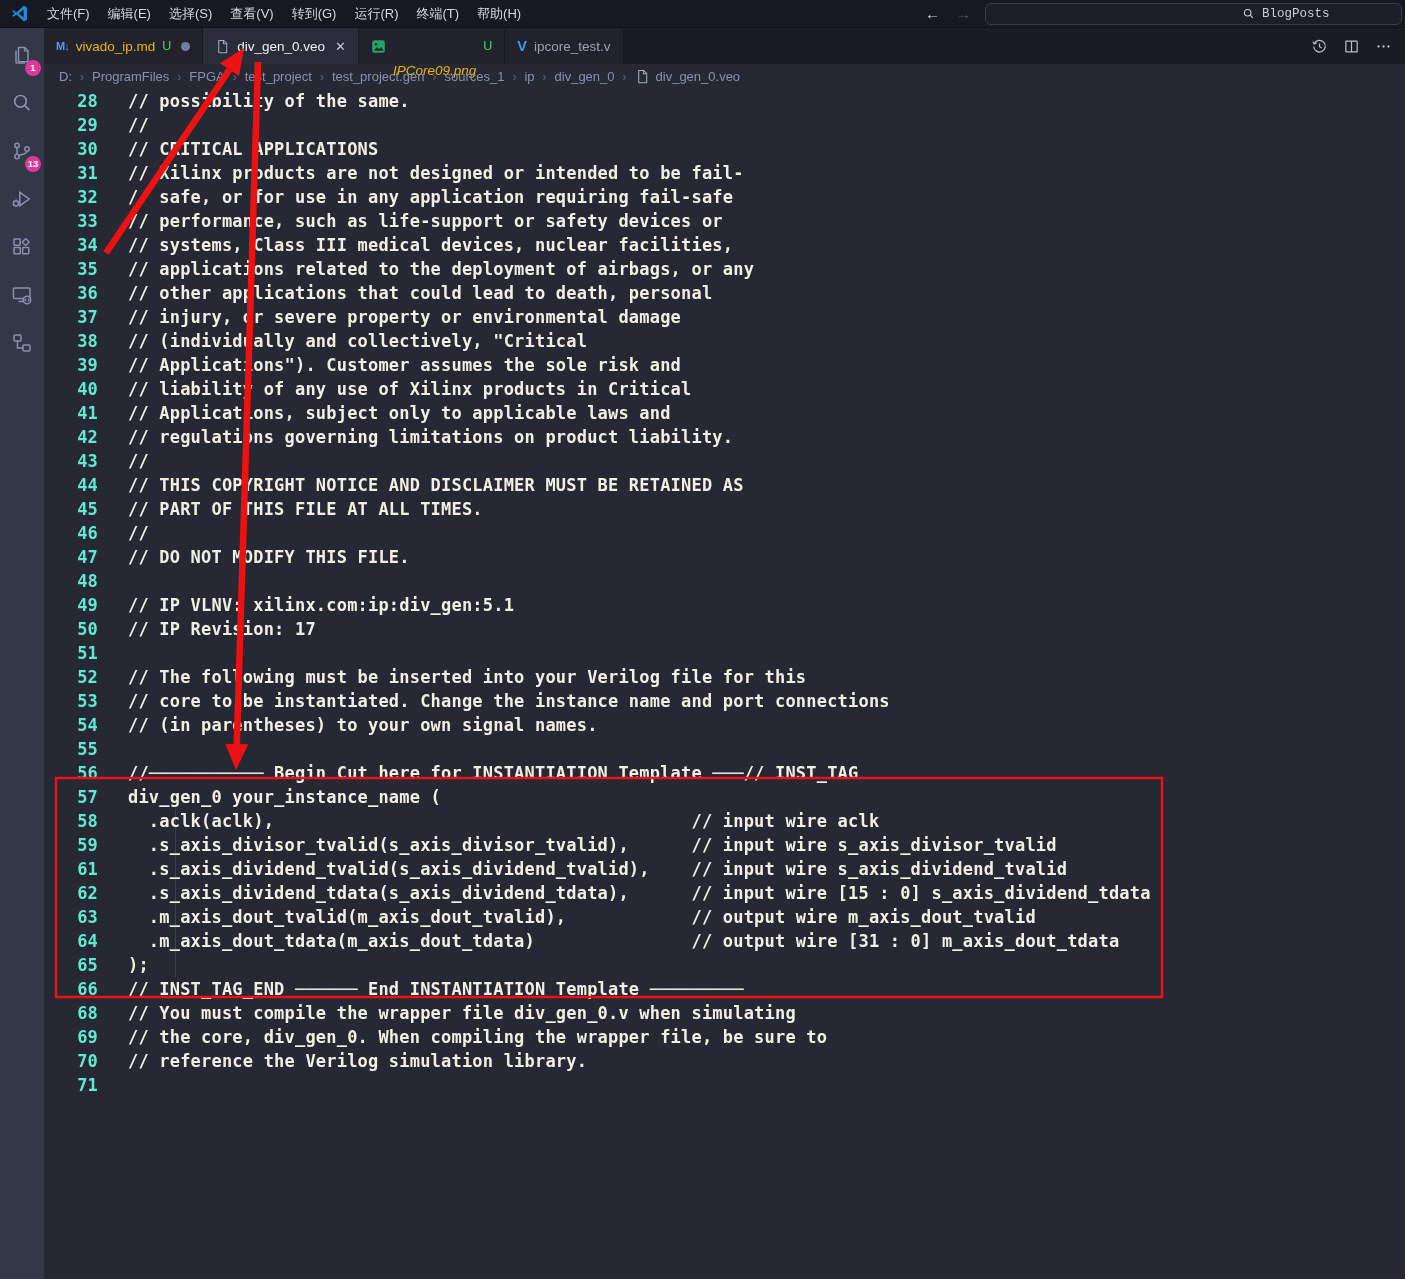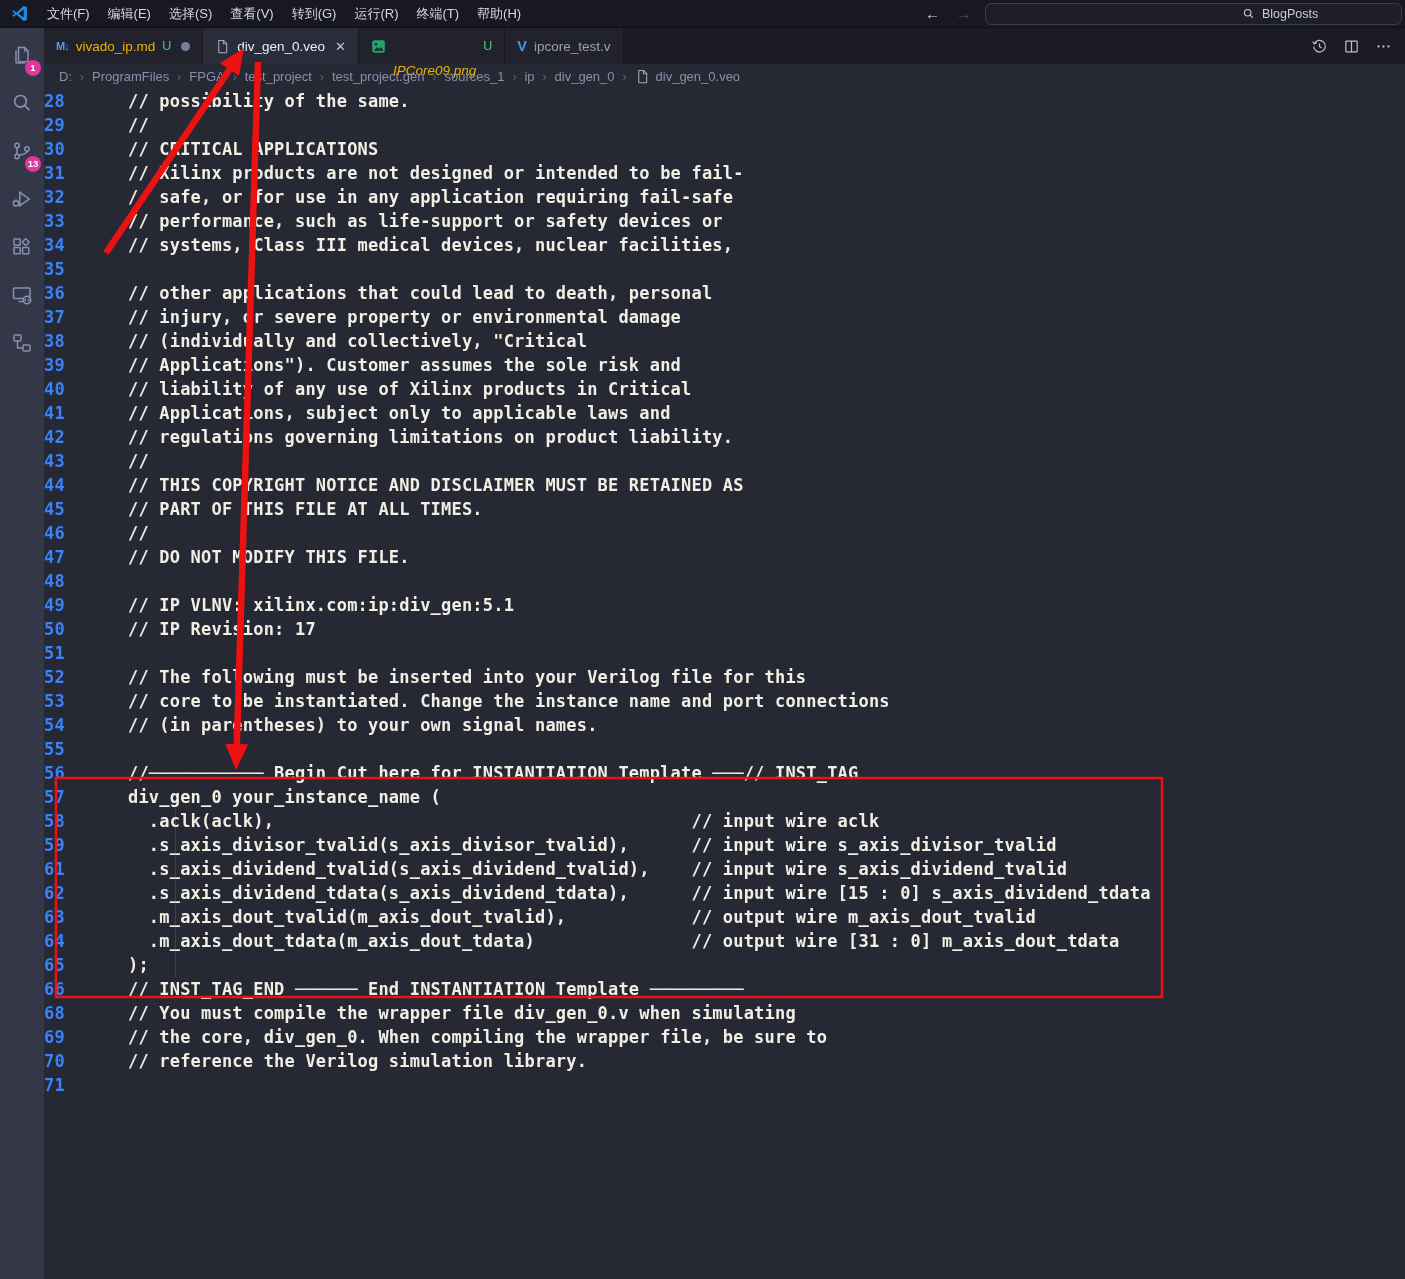--- a/index.html
+++ b/index.html
@@ -14,21 +14,21 @@
     color:#d6d8e0;font-size:13px;border-bottom:1px solid #101117;
   }
   .logo-wrap{width:38px;display:flex;justify-content:center;align-items:center;flex:none;}
   .menus{display:flex;align-items:center;height:100%;}
   .menu-item{padding:16px 9px;line-height:27px;cursor:default;}
   .nav-arrows{margin-left:auto;display:flex;align-items:center;gap:16px;padding-right:14px;font-size:15px;}
   .nav-back{color:#d5d8e0;}
   .nav-fwd{color:#565b6e;}
   .searchbox{
     width:415px;height:20px;margin-right:3px;flex:none;position:relative;
-    background:#1d1e28;border:1px solid #3a3d4f;border-radius:6px;
+    background:#1d1e28;border:1px solid #3a3d4f;border-radius:6px;font-family:Liberation Mono, monospace;
   }
   .search-content{
     position:absolute;left:256px;top:0;height:20px;display:flex;align-items:center;gap:7px;
     color:#c9ccd8;font-size:12.5px;white-space:nowrap;
   }
   
   .main{display:flex;height:1252px;}
   .activitybar{width:44px;background:#343747;flex:none;display:flex;flex-direction:column;padding-top:5px;}
   .ab-item{height:48px;display:flex;align-items:center;justify-content:center;position:relative;cursor:pointer;}
   .ab-badge{
@@ -60,21 +60,21 @@
   .crumb{cursor:pointer;}
   .crumb-sep{color:#5d647e;font-size:12px;}
   .crumb-file{display:flex;align-items:center;gap:6px;}
   
   .code{
     position:relative;flex:1;
     font-family:"DejaVu Sans Mono",monospace;font-size:17px;font-weight:600;
     letter-spacing:0.2px;line-height:24px;color:#f1efe4;
   }
   .row{display:flex;height:24px;white-space:pre;}
-  .ln{width:54px;color:#3b82f6;flex:none;user-select:none;}
+  .ln{width:54px;text-align:right;color:#5eead4;flex:none;user-select:none;}
   .ct{margin-left:30px;}
   .indent-guide{position:absolute;left:131px;width:1px;background:rgba(145,155,185,0.22);}
   
   #overlay{position:absolute;left:0;top:0;pointer-events:none;z-index:60;}
 </style>
 </head>
 <body>
 
 <div class="titlebar">
   <div class="logo-wrap">
@@ -254,21 +254,21 @@
         </span>
       </div>
     <div class="code" id="code">
         <div class="row"><span class="ln">28</span><span class="ct">// possibility of the same.</span></div>
         <div class="row"><span class="ln">29</span><span class="ct">//</span></div>
         <div class="row"><span class="ln">30</span><span class="ct">// CRITICAL APPLICATIONS</span></div>
         <div class="row"><span class="ln">31</span><span class="ct">// Xilinx products are not designed or intended to be fail-</span></div>
         <div class="row"><span class="ln">32</span><span class="ct">// safe, or for use in any application requiring fail-safe</span></div>
         <div class="row"><span class="ln">33</span><span class="ct">// performance, such as life-support or safety devices or</span></div>
         <div class="row"><span class="ln">34</span><span class="ct">// systems, Class III medical devices, nuclear facilities,</span></div>
-        <div class="row"><span class="ln">35</span></div>
+        <div class="row"><span class="ln">35</span><span class="ct">// applications related to the deployment of airbags, or any</span></div>
         <div class="row"><span class="ln">36</span><span class="ct">// other applications that could lead to death, personal</span></div>
         <div class="row"><span class="ln">37</span><span class="ct">// injury, or severe property or environmental damage</span></div>
         <div class="row"><span class="ln">38</span><span class="ct">// (individually and collectively, "Critical</span></div>
         <div class="row"><span class="ln">39</span><span class="ct">// Applications"). Customer assumes the sole risk and</span></div>
         <div class="row"><span class="ln">40</span><span class="ct">// liability of any use of Xilinx products in Critical</span></div>
         <div class="row"><span class="ln">41</span><span class="ct">// Applications, subject only to applicable laws and</span></div>
         <div class="row"><span class="ln">42</span><span class="ct">// regulations governing limitations on product liability.</span></div>
         <div class="row"><span class="ln">43</span><span class="ct">//</span></div>
         <div class="row"><span class="ln">44</span><span class="ct">// THIS COPYRIGHT NOTICE AND DISCLAIMER MUST BE RETAINED AS</span></div>
         <div class="row"><span class="ln">45</span><span class="ct">// PART OF THIS FILE AT ALL TIMES.</span></div>

